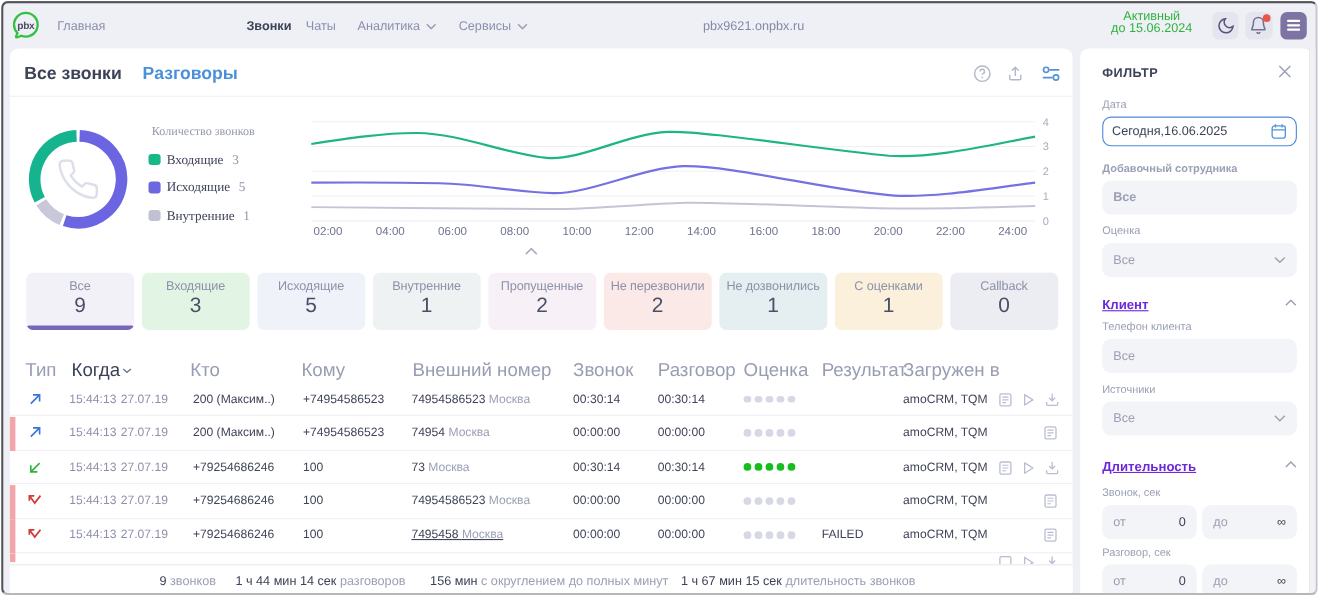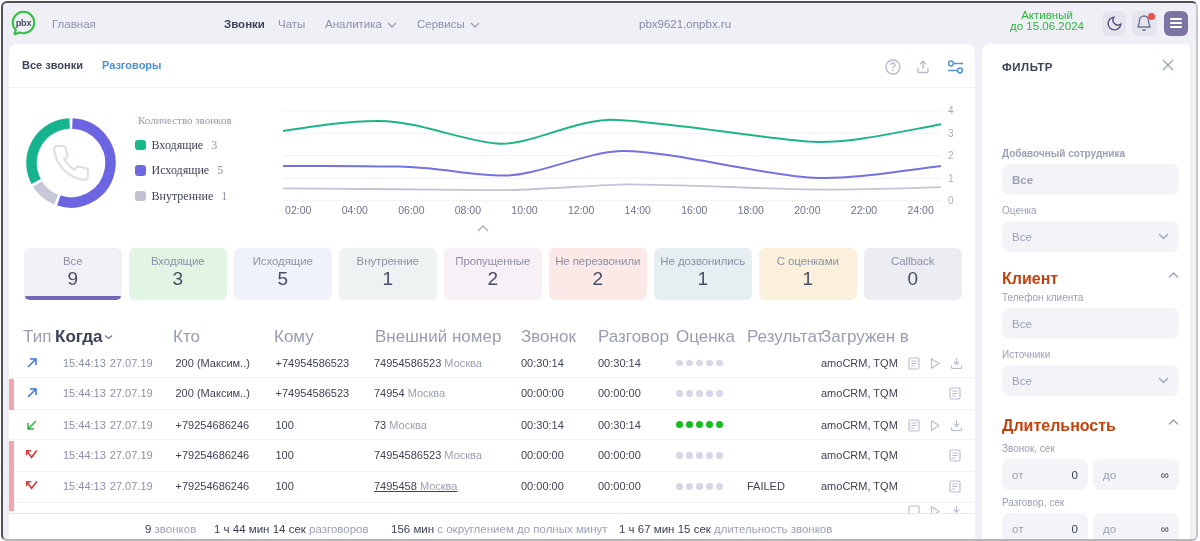--- a/index.html
+++ b/index.html
@@ -12,21 +12,21 @@
 .nav span.chev { margin-left:5px; }
 .pbxurl { position:absolute; left:636px; top:15px; font-size:11.5px; color:#8489a6; }
 .activ { position:absolute; left:1000px; top:6.5px; width:88px; text-align:center; font-size:11.5px; color:#2eb33e; line-height:11.5px; }
 .hbtn { position:absolute; top:8px; width:24.5px; height:25px; border-radius:6px; background:#e5e5ef; }
 .hbtn.menu { background:#7e74a3; }
 
 .maincard { position:absolute; left:6px; top:41px; width:966px; height:505px; background:#fff; border-radius:8px 8px 0 0; }
 .sidecard { position:absolute; left:979px; top:41px; width:211px; height:505px; background:#fff; border-radius:8px; }
 .scroll { position:absolute; right:0; top:41px; width:6.5px; height:497px; background:#f2f2f5; border-left:1px solid #e8e8ed;}
 
-.tabs { position:absolute; left:13px; top:14.5px; font-size:11px; font-weight:bold; }
+.tabs { position:absolute; left:13px; top:14.5px; font-size:16px; font-weight:bold; }
 .tab1 { color:#3c4257; margin-right:19px; }
 .tab2 { color:#4a90d9; }
 .topline { position:absolute; left:0; top:43px; width:100%; border-top:1px solid #eff0f4; }
 .topicons { }
 
 .legend { position:absolute; left:126px; top:70px; font-size:12px; color:#3f4459;font-family:Liberation Serif, serif; }
 .legend .t { color:#9398ad; margin-bottom:13px; font-size:11px; margin-left:3px;}
 .legrow { display:flex; align-items:center; margin-bottom:13.5px; height:12px;}
 .sq { width:10.5px; height:10.5px; border-radius:3px; margin-right:6px; }
 .num { color:#8f94a9; margin-left:8px; }
@@ -50,21 +50,21 @@
 .icons { display:inline-flex; align-items:center; }
 
 .mfooter { position:absolute; left:0; top:469px; width:966px; height:36px; background:#fff; border-top:1px solid #e9e9ef; font-size:11.5px; color:#9ba0b5; padding-top:9px;}
 .mfooter b { color:#3c4257; font-weight:normal; }
 
 .sb { position:absolute; left:20px; top:0; width:177px; }
 .sbtitle { position:absolute; left:20px; top:17px; font-size:11.5px; font-weight:bold; letter-spacing:0.5px; color:#3c4257; }
 .sbx { position:absolute; right:18px; top:14px; }
 .sblabel { font-size:10px; color:#9aa0b5; margin-bottom:5px; }
 .sbinput { height:31px; background:#f3f4f8; border-radius:8px; display:flex; align-items:center; padding:0 10px; font-size:11.5px; color:#9ba0b5; position:relative;}
-.sbhead { font-size:16px; font-weight:bold; color:#c2410c; position:absolute; }
+.sbhead { font-size:12px; font-weight:bold; color:#6d28d9; position:absolute;text-decoration:underline; }
 .chevup { position:absolute; right:0; top:2px; }
 .half { display:flex; gap:5px; }
 .half .sbinput { width:86px; justify-content:space-between; }
 .half .v { color:#3c4257; font-size:11.5px; }
 .dateinput { height:27px; border:1.5px solid #4a89dc; border-radius:8px; display:flex; align-items:center; padding:0 8px; font-size:11.5px; color:#3c4257; justify-content:space-between; background:#fff;}
 </style>
 </head>
 <body>
 <div class="frame">
 
@@ -220,21 +220,21 @@
         </div>
       <div class="stat" style="background:#ececf3;">
           <div class="lbl">Callback</div>
           <div class="val">0</div>
         </div>
     </div>
 
     <div id="tablezone" style="position:absolute; left:0; top:0; width:966px; height:505px; font-size:11px; color:#3f4457;">
 
       <div class="th" style="left:14px;">Тип</div>
-      <div class="th" style="left:46px; color:#3c4257; font-weight:bold;">Когда <svg width="9" height="6" viewBox="0 0 9 6" style="margin-left:2px;">
+      <div class="th" style="left:56px; color:#3c4257; font-weight:normal;">Когда <svg width="9" height="6" viewBox="0 0 9 6" style="margin-left:2px;">
             <path d="M1 1.5 L4.5 4.5 L8 1.5" fill="none" stroke="#6d7290" stroke-width="1.2"></path>
           </svg></div>
       <div class="th" style="left:164px;">Кто</div>
       <div class="th" style="left:265px;text-align:right;">Кому</div>
       <div class="th" style="left:366px;">Внешний номер</div>
       <div class="th" style="left:512px;">Звонок</div>
       <div class="th" style="left:589px;">Разговор</div>
       <div class="th" style="left:667px;">Оценка</div>
       <div class="th" style="left:738px;">Результат</div>
       <div class="th" style="left:812px;">Загружен в</div>
@@ -421,20 +421,33 @@
       <span style="position:absolute; left:382px;"><b>156 мин</b> с округлением до полных минут</span>
       <span style="position:absolute; left:610px;"><b>1 ч 67 мин 15 сек</b> длительность звонков</span>
     </div>
   </div>
 
   <div class="sidecard">
     <div class="sbtitle">ФИЛЬТР</div>
     <svg class="sbx" width="14" height="14" viewBox="0 0 14 14">
         <path d="M2 2 L12 12 M12 2 L2 12" stroke="#9aa0b5" stroke-width="1.3"></path>
       </svg>
+    <div class="sb" style="top:46px;">
+      <div class="sblabel">Дата</div>
+      <div class="dateinput">Сегодня,16.06.2025
+        <svg width="15" height="15" viewBox="0 0 15 15">
+            <g fill="none" stroke="#5394d8" stroke-width="1.2">
+              <rect x="1.5" y="2.5" width="12" height="11" rx="2"></rect>
+              <line x1="1.5" y1="6" x2="13.5" y2="6"></line>
+              <line x1="4.5" y1="1" x2="4.5" y2="4"></line>
+              <line x1="10.5" y1="1" x2="10.5" y2="4"></line>
+            </g>
+          </svg>
+      </div>
+    </div>
     <div class="sb" style="top:104px;font-weight:bold;">
       <div class="sblabel">Добавочный сотрудника</div>
       <div class="sbinput">Все</div>
     </div>
     <div class="sb" style="top:161px;">
       <div class="sblabel">Оценка</div>
       <div class="sbinput">Все
         <svg style="position:absolute; right:10px; top:12px;" width="11" height="7" viewBox="0 0 11 7">
             <path d="M1 1 L5.5 5.5 L10 1" fill="none" stroke="#9aa0b5" stroke-width="1.3"></path>
           </svg>

